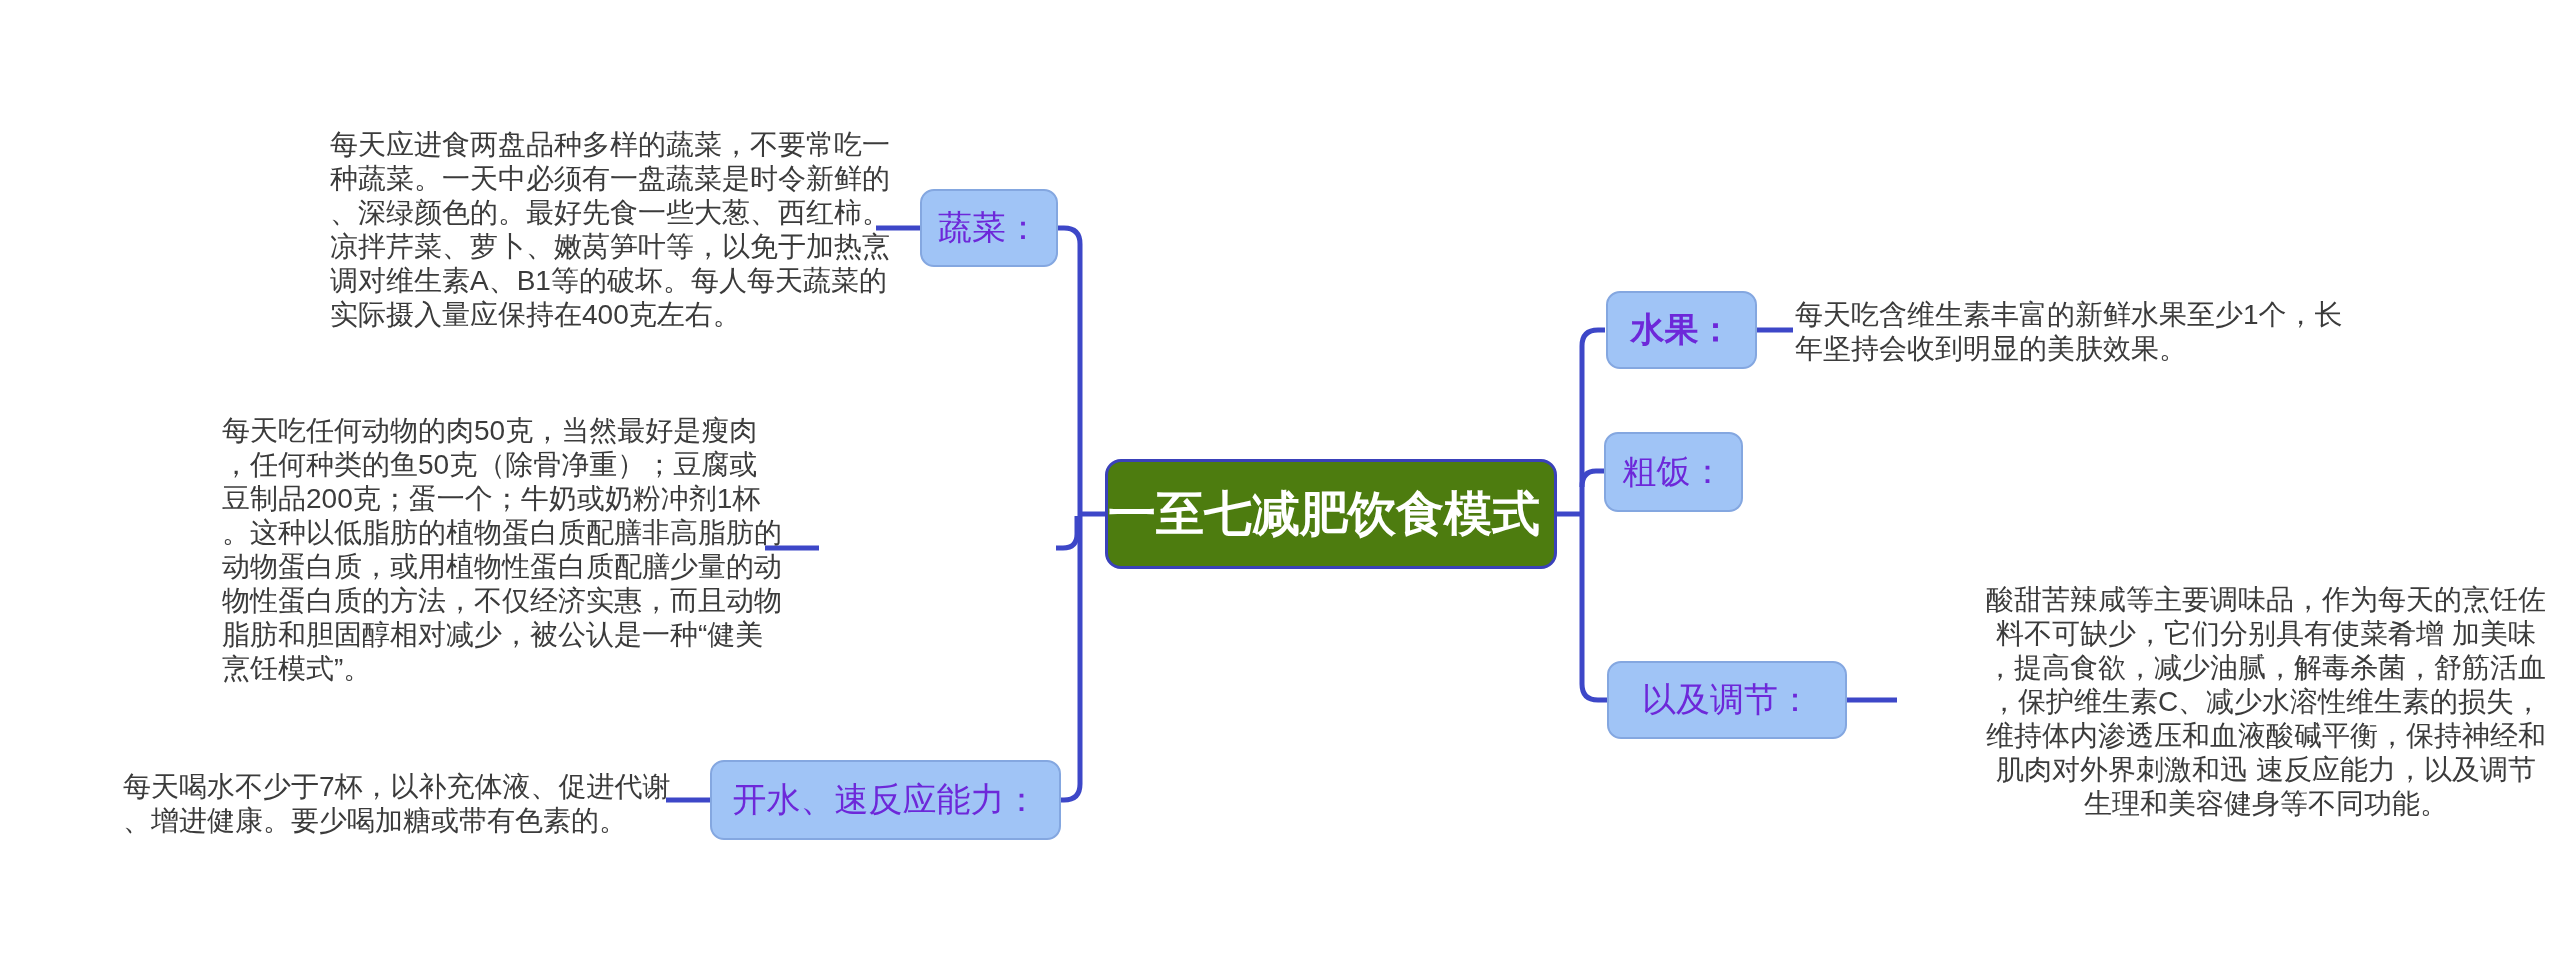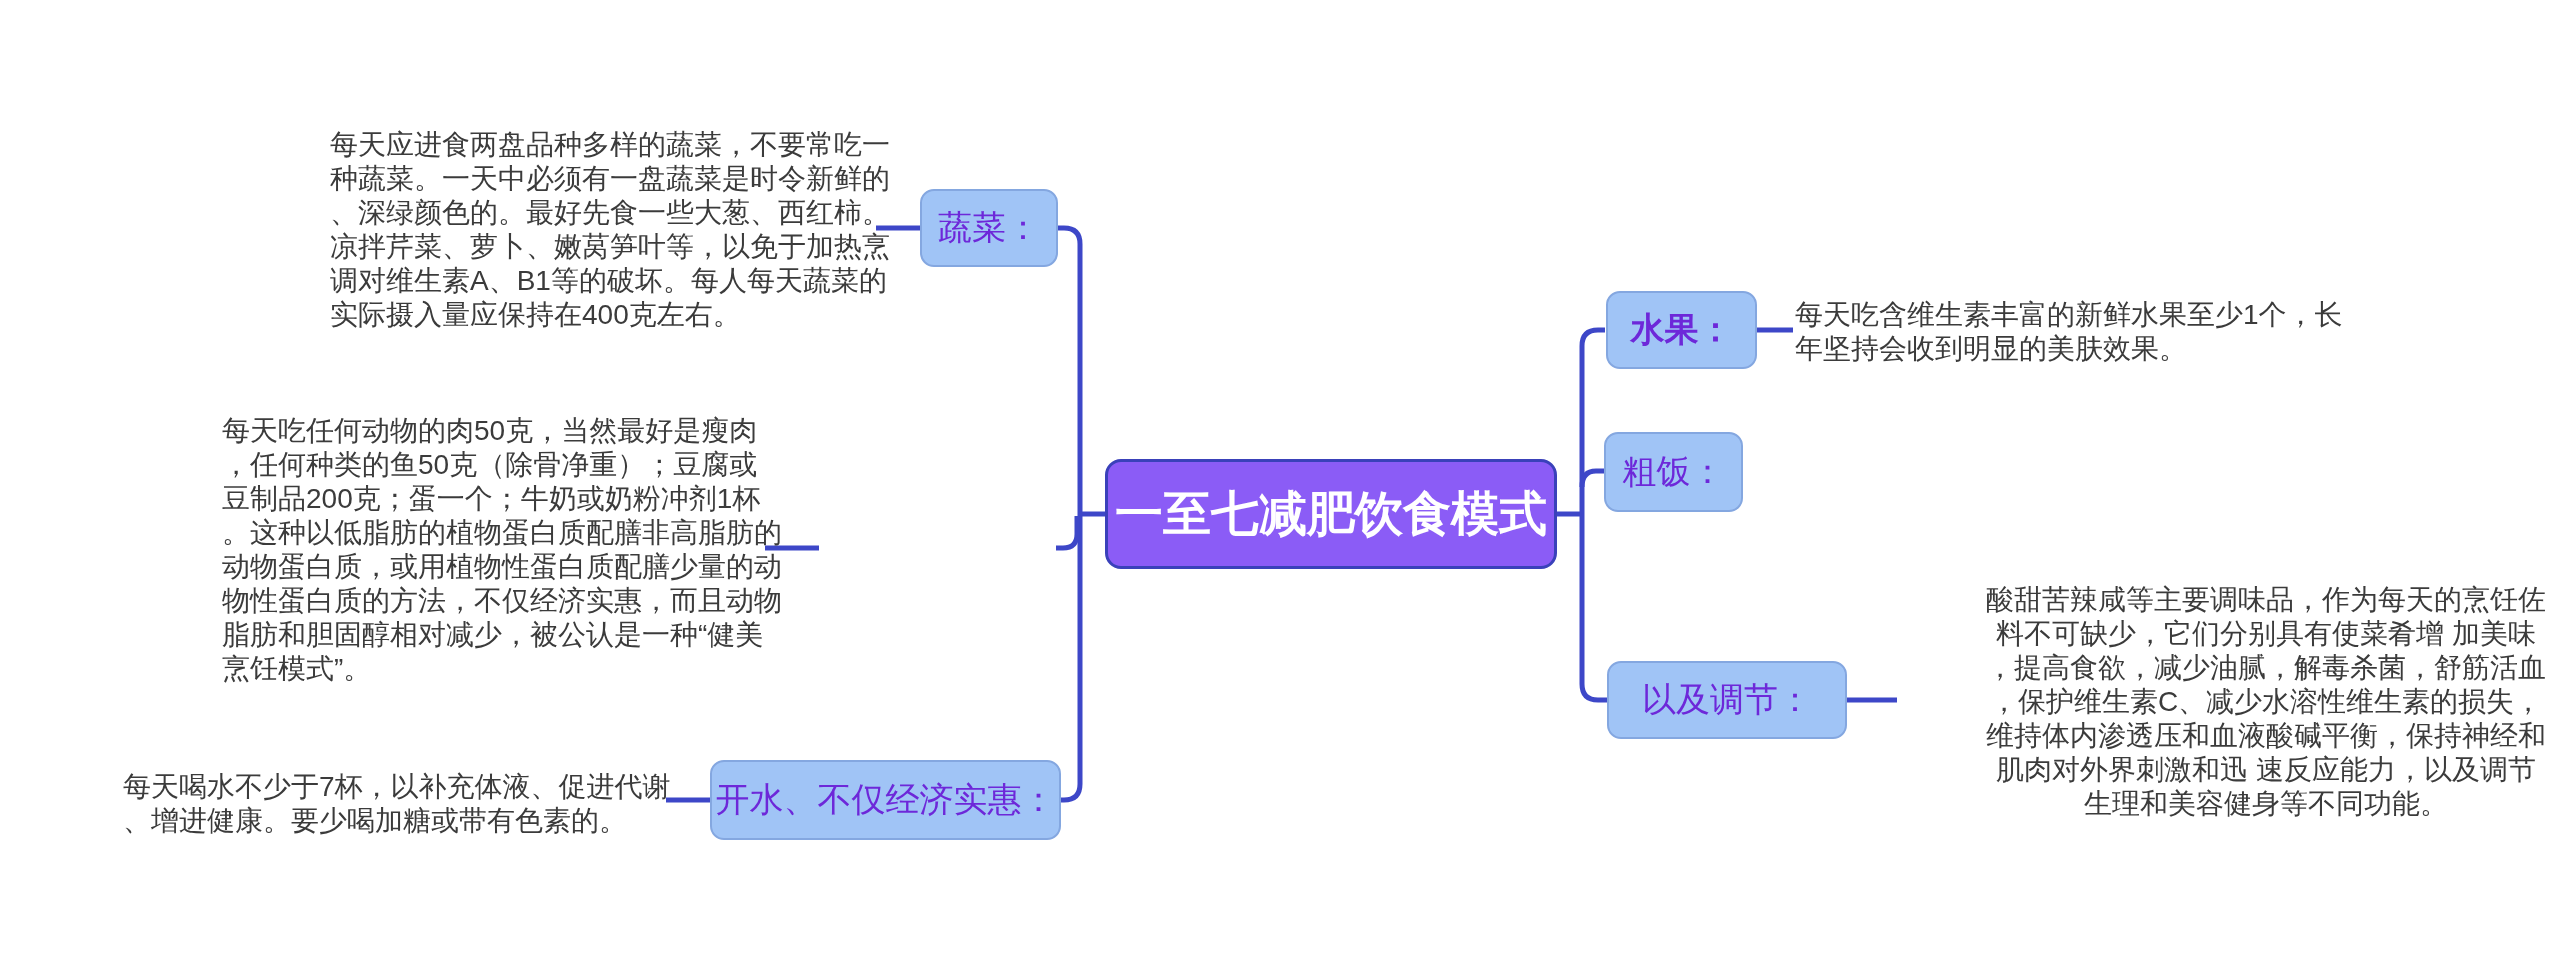--- a/index.html
+++ b/index.html
@@ -18,24 +18,24 @@
     border:2px solid #84A7E0;
     border-radius:14px;
     display:flex;align-items:center;justify-content:center;
     color:#6d28d9;
     font-size:34px;
     box-sizing:border-box;
     white-space:nowrap;
   }
   .root{
     position:absolute;
-    background:#8b5cf6;
+    background:#4d7c0f;
     border:3px solid #3A41BA;
     border-radius:16px;
-    display:flex;align-items:center;justify-content:center;
+    display:flex;align-items:center;justify-content:flex-start;
     color:#ffffff;
     font-size:48px;
     font-weight:600;
     box-sizing:border-box;
     white-space:nowrap;
   }
   .note{
     position:absolute;
     color:#3B3B3B;
     font-size:28px;
@@ -65,21 +65,21 @@
   </svg>
 
   <div class="root" style="left:1105px;top:459px;width:452px;height:110px;">
     <span>一至七减肥饮食模式</span>
   </div>
 
   <div class="topic" style="left:920px;top:189px;width:138px;height:78px;">
     <span>蔬菜：</span>
   </div>
   <div class="topic" style="left:710px;top:760px;width:351px;height:80px;">
-    <span>开水、不仅经济实惠：</span>
+    <span>开水、速反应能力：</span>
   </div>
 
   <div class="topic" style="left:1606px;top:291px;width:151px;height:78px;font-weight:bold;">
     <span>水果：</span>
   </div>
   <div class="topic" style="left:1604px;top:432px;width:139px;height:80px;">
     <span>粗饭：</span>
   </div>
   <div class="topic" style="left:1607px;top:661px;width:240px;height:78px;">
     <span>以及调节：</span>

